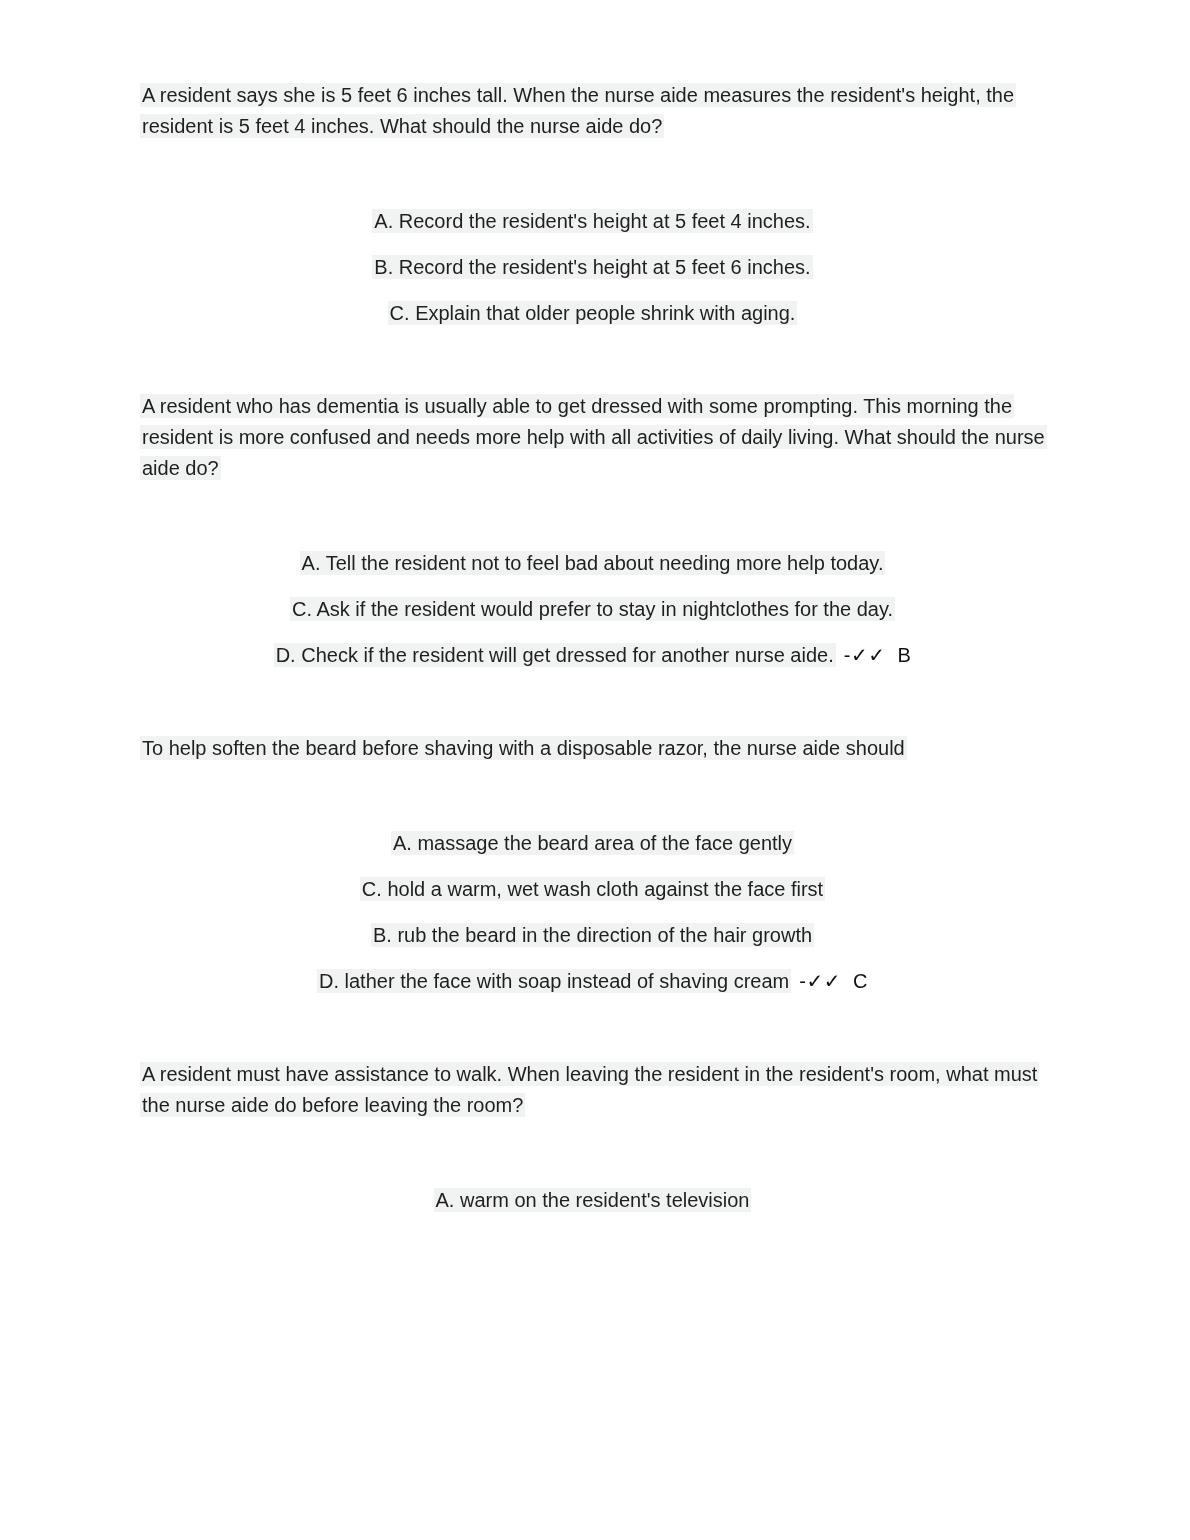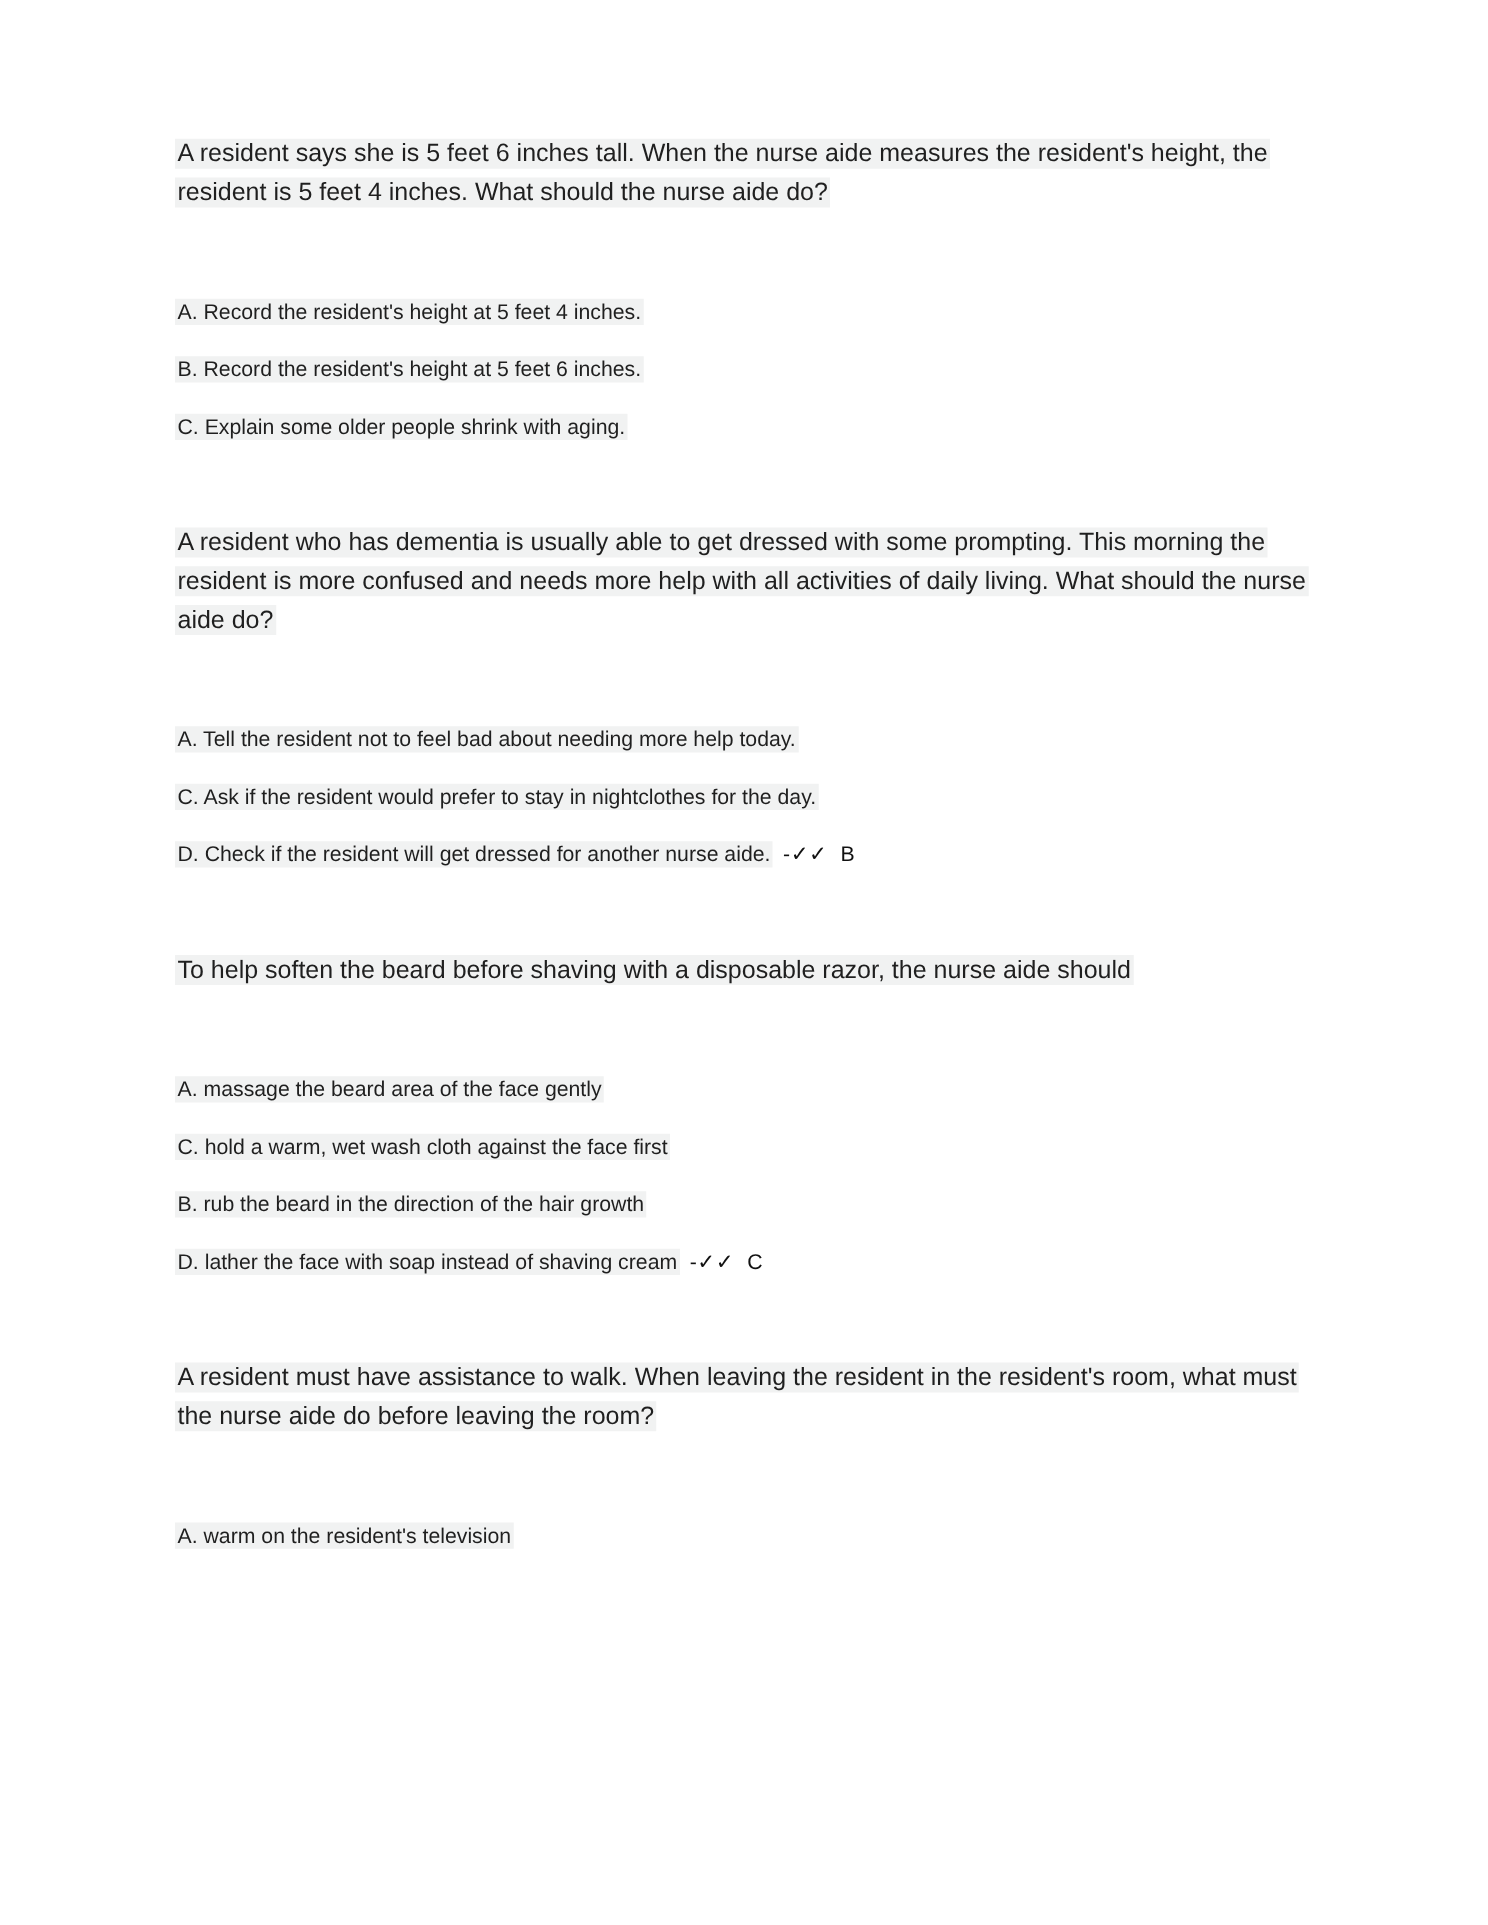--- a/index.html
+++ b/index.html
@@ -11,36 +11,37 @@
     width: 1190px;
     height: 1540px;
     font-family: "Liberation Sans", sans-serif;
     color: #1f1f1f;
     overflow: hidden;
   }
   .page {
     box-sizing: border-box;
     width: 1190px;
     height: 1540px;
-    padding: 108px 145px 0 140px;
+    padding: 80px 145px 0 140px;
   }
   .qblock {
     margin: 0 0 62px 0;
   }
   .question {
     margin: 0 0 64px 0;
     font-size: 20px;
     line-height: 31px;
     max-width: 905px;
   }
   .option {
     margin: 0 0 15px 0;
-    font-size: 17px;
+    font-size: 20px;
     line-height: 31px;
     max-width: 905px;
+    text-align: center;
   }
   .hl {
     background: #f1f2f2;
     padding: 1px 2px;
     box-decoration-break: clone;
     -webkit-box-decoration-break: clone;
   }
   .answer {
     margin-left: 8px;
     color: #111111;
@@ -50,21 +51,21 @@
 </style>
 </head>
 <body>
 
 <div class="page">
 
   <div class="qblock">
     <p class="question"><span class="hl">A resident says she is 5 feet 6 inches tall. When the nurse aide measures the resident's height, the resident is 5 feet 4 inches. What should the nurse aide do?</span></p>
     <p class="option"><span class="hl">A. Record the resident's height at 5 feet 4 inches.</span></p>
     <p class="option"><span class="hl">B. Record the resident's height at 5 feet 6 inches.</span></p>
-    <p class="option"><span class="hl">C. Explain some older people shrink with aging.</span></p>
+    <p class="option"><span class="hl">C. Explain that older people shrink with aging.</span></p>
   </div>
 
   <div class="qblock">
     <p class="question"><span class="hl">A resident who has dementia is usually able to get dressed with some prompting. This morning the resident is more confused and needs more help with all activities of daily living. What should the nurse aide do?</span></p>
     <p class="option"><span class="hl">A. Tell the resident not to feel bad about needing more help today.</span></p>
     <p class="option"><span class="hl">C. Ask if the resident would prefer to stay in nightclothes for the day.</span></p>
     <p class="option"><span class="hl">D. Check if the resident will get dressed for another nurse aide.</span><span class="answer">-✓✓  B</span></p>
   </div>
 
   <div class="qblock">

